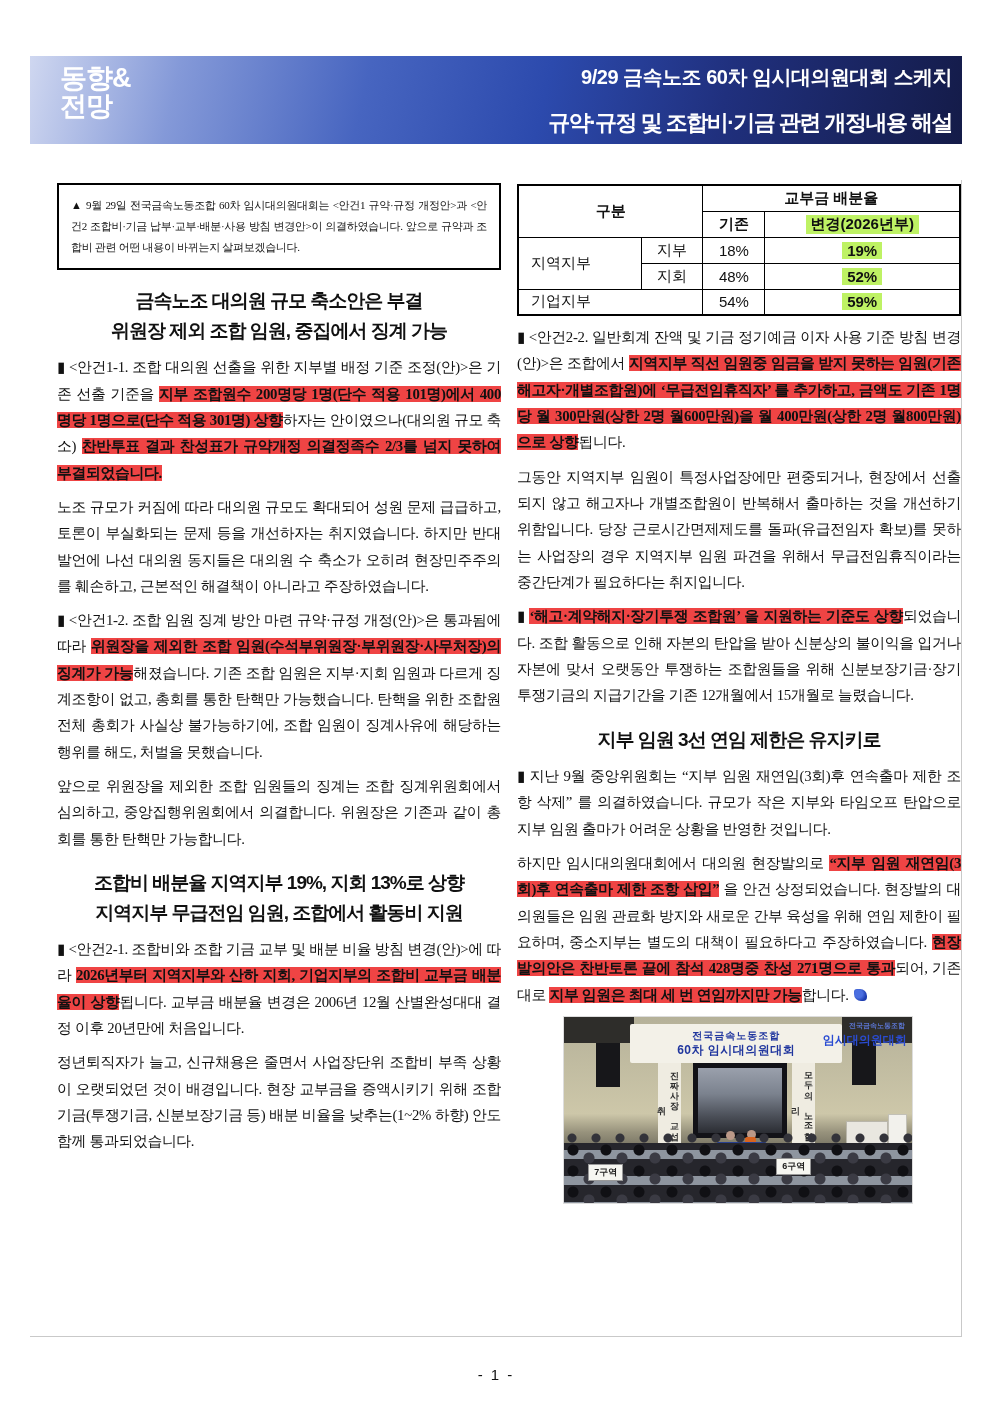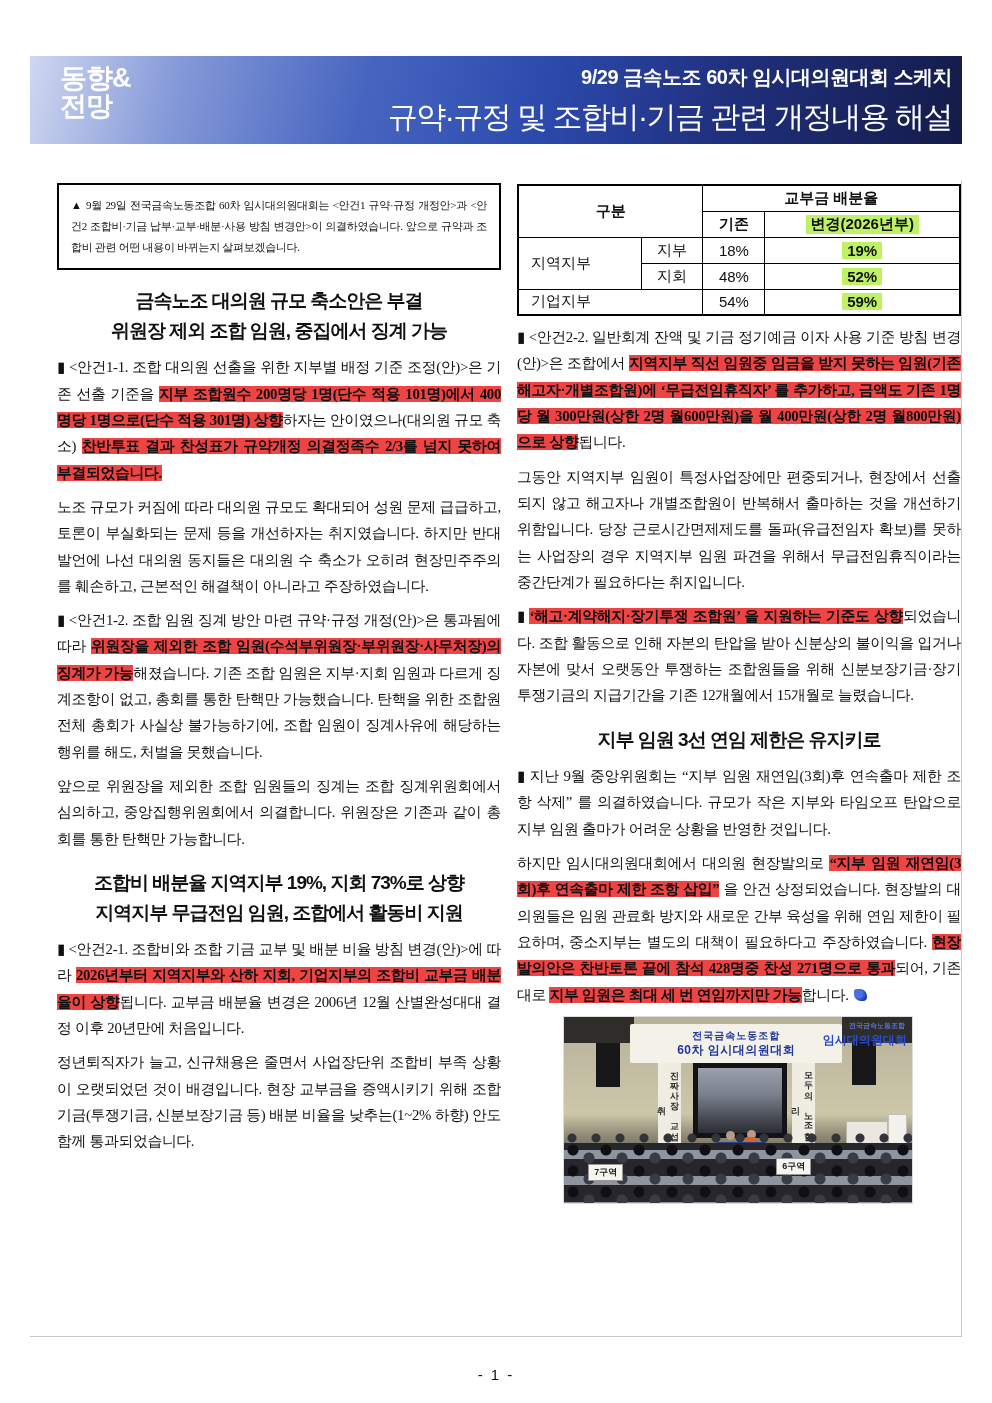--- a/index.html
+++ b/index.html
@@ -20,21 +20,21 @@
     position:absolute; left:30px; top:8px; color:#fff;
     font-family:"Liberation Sans","DejaVu Sans",sans-serif;
     font-weight:800; font-size:27px; line-height:1.05; letter-spacing:-1px;
   }
   .banner-right {
     position:absolute; right:10px; top:8px; bottom:6px; text-align:right; color:#fff;
     font-family:"Liberation Sans","DejaVu Sans",sans-serif;
     display:flex; flex-direction:column; justify-content:space-between; align-items:flex-end;
   }
   .kicker { font-weight:800; font-size:20px; letter-spacing:-0.5px; }
-  .main-title { font-weight:400; font-size:30px; letter-spacing:-1.5px; }
+  .main-title { font-weight:700; font-size:22px; letter-spacing:-1.5px; }
 
   .meta-line {
     position:absolute; top:147px; right:30px;
     font-family:"Liberation Sans","DejaVu Sans",sans-serif;
     font-weight:800; font-size:15.5px; letter-spacing:-0.5px; color:#1a215a;
   }
 
   
   .content {
     position:absolute; left:30px; top:180px; width:932px; height:1157px;
@@ -160,21 +160,21 @@
       <div id="left-blocks">
           <div class="sec-heading">
             <div>금속노조 대의원 규모 축소안은 부결</div>
             <div>위원장 제외 조합 임원, 중집에서 징계 가능</div>
           </div>
           <p class="para"><span>▮ &lt;안건1-1. 조합 대의원 선출을 위한 지부별 배정 기준 조정(안)&gt;은 기존 선출 기준을 </span><span class="hl">지부 조합원수 200명당 1명(단수 적용 101명)에서 400명당 1명으로(단수 적용 301명) 상향</span><span>하자는 안이였으나(대의원 규모 축소) </span><span class="hl">찬반투표 결과 찬성표가 규약개정 의결정족수 2/3를 넘지 못하여 부결되었습니다.</span></p>
           <p class="para"><span>노조 규모가 커짐에 따라 대의원 규모도 확대되어 성원 문제 급급하고, 토론이 부실화되는 문제 등을 개선하자는 취지였습니다. 하지만 반대발언에 나선 대의원 동지들은 대의원 수 축소가 오히려 현장민주주의를 훼손하고, 근본적인 해결책이 아니라고 주장하였습니다.</span></p>
           <p class="para"><span>▮ &lt;안건1-2. 조합 임원 징계 방안 마련 규약·규정 개정(안)&gt;은 통과됨에 따라 </span><span class="hl">위원장을 제외한 조합 임원(수석부위원장·부위원장·사무처장)의 징계가 가능</span><span>해졌습니다. 기존 조합 임원은 지부·지회 임원과 다르게 징계조항이 없고, 총회를 통한 탄핵만 가능했습니다. 탄핵을 위한 조합원 전체 총회가 사실상 불가능하기에, 조합 임원이 징계사유에 해당하는 행위를 해도, 처벌을 못했습니다.</span></p>
           <p class="para"><span>앞으로 위원장을 제외한 조합 임원들의 징계는 조합 징계위원회에서 심의하고, 중앙집행위원회에서 의결합니다. 위원장은 기존과 같이 총회를 통한 탄핵만 가능합니다.</span></p>
           <div class="sec-heading">
-            <div>조합비 배분율 지역지부 19%, 지회 73%로 상향</div>
+            <div>조합비 배분율 지역지부 19%, 지회 13%로 상향</div>
             <div>지역지부 무급전임 임원, 조합에서 활동비 지원</div>
           </div>
           <p class="para"><span>▮ &lt;안건2-1. 조합비와 조합 기금 교부 및 배분 비율 방침 변경(안)&gt;에 따라 </span><span class="hl">2026년부터 지역지부와 산하 지회, 기업지부의 조합비 교부금 배분율이 상향</span><span>됩니다. 교부금 배분율 변경은 2006년 12월 산별완성대대 결정 이후 20년만에 처음입니다.</span></p>
           <p class="para"><span>정년퇴직자가 늘고, 신규채용은 줄면서 사업장단위 조합비 부족 상황이 오랫되었던 것이 배경입니다. 현장 교부금을 증액시키기 위해 조합 기금(투쟁기금, 신분보장기금 등) 배분 비율을 낮추는(1~2% 하향) 안도 함께 통과되었습니다.</span></p>
         </div>
     </div>
 
     <div class="col">
       <table class="grant-table">
         <tbody>

